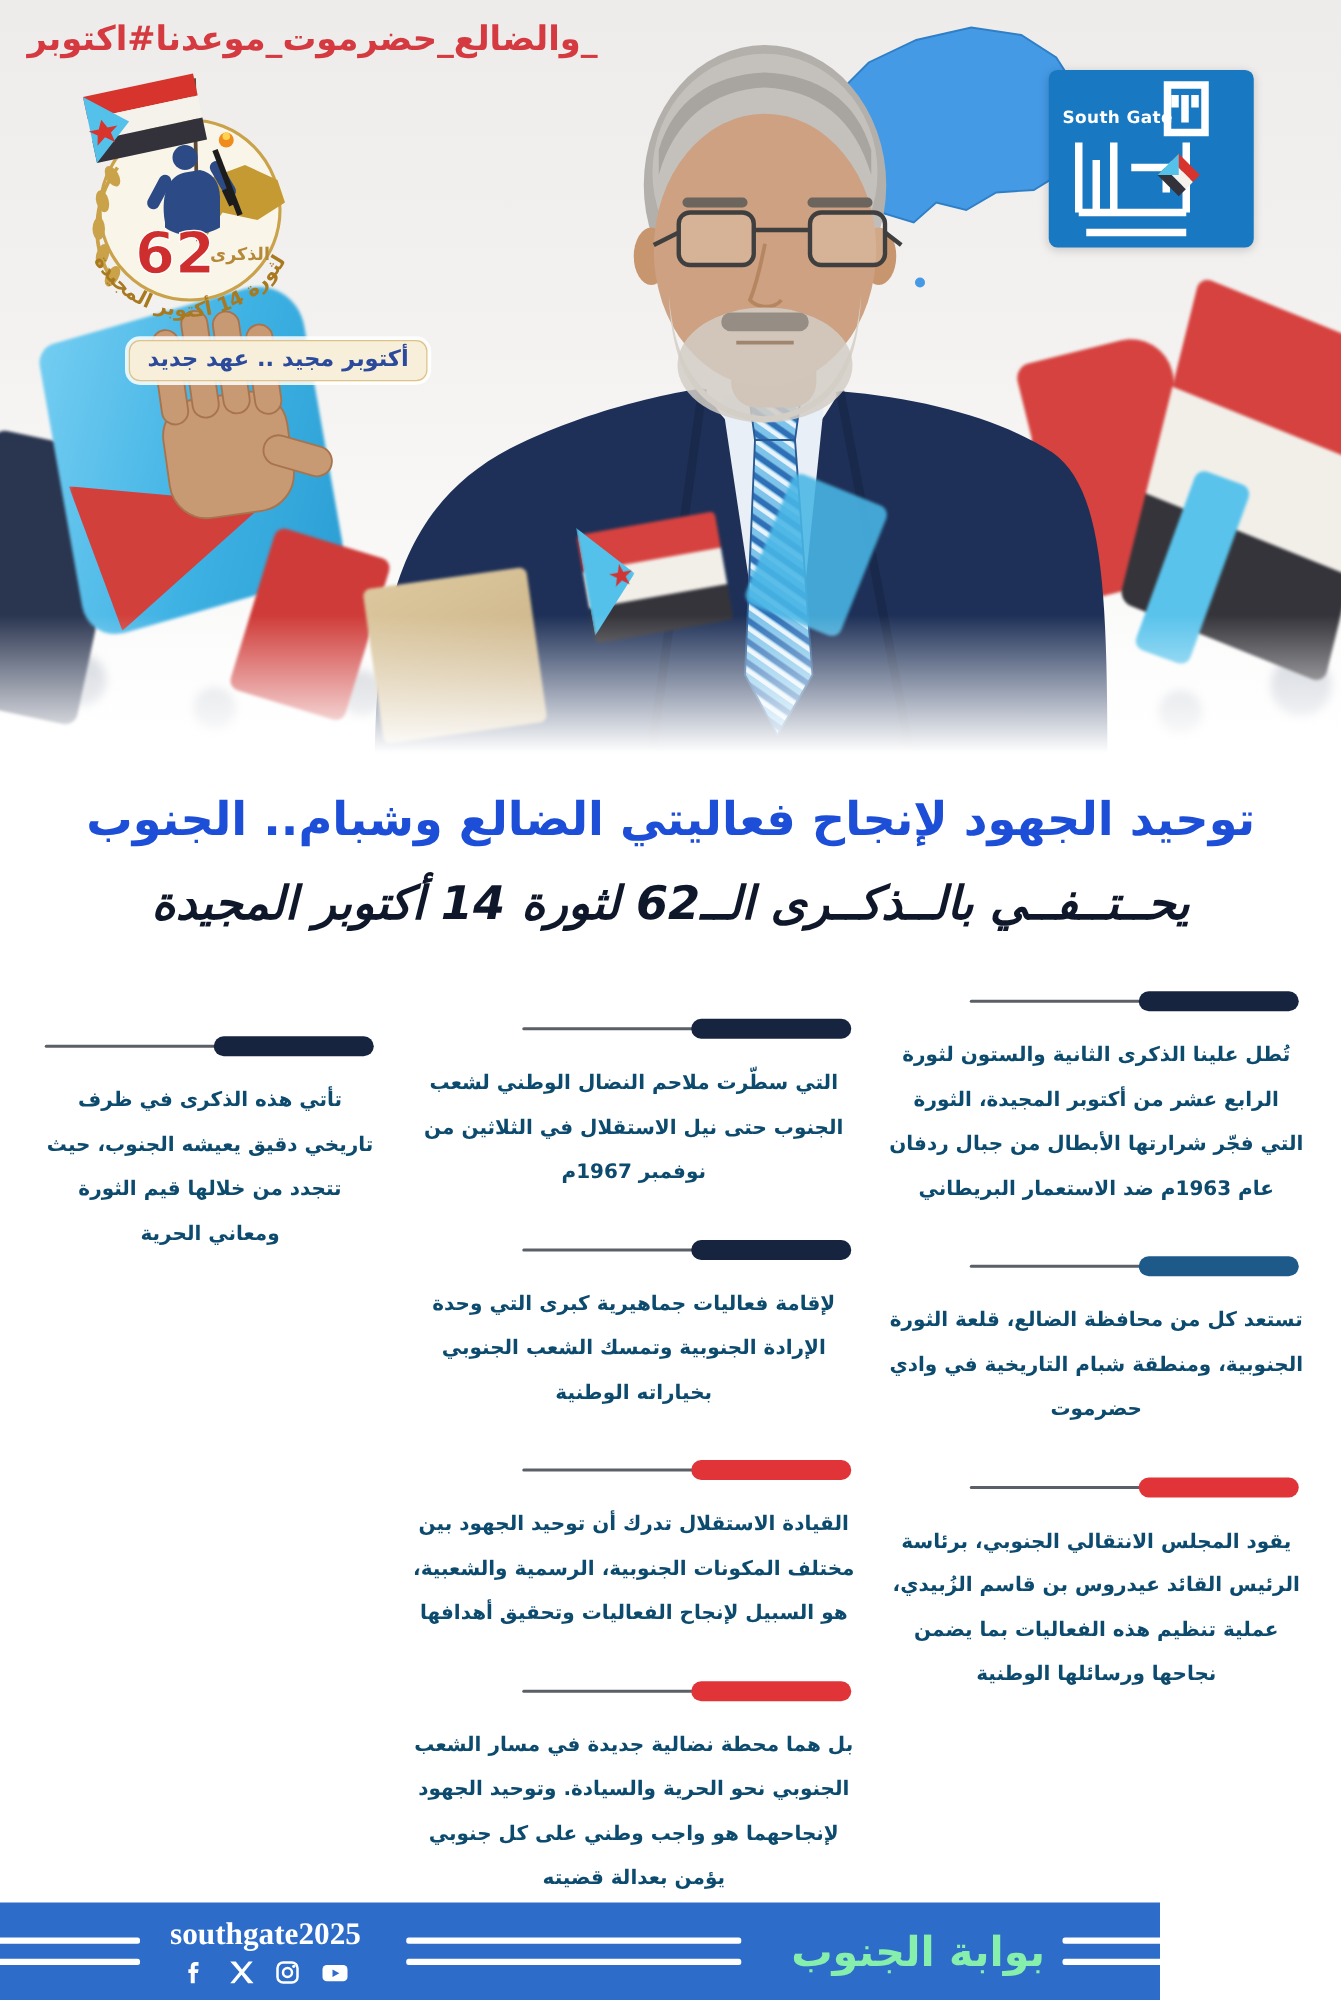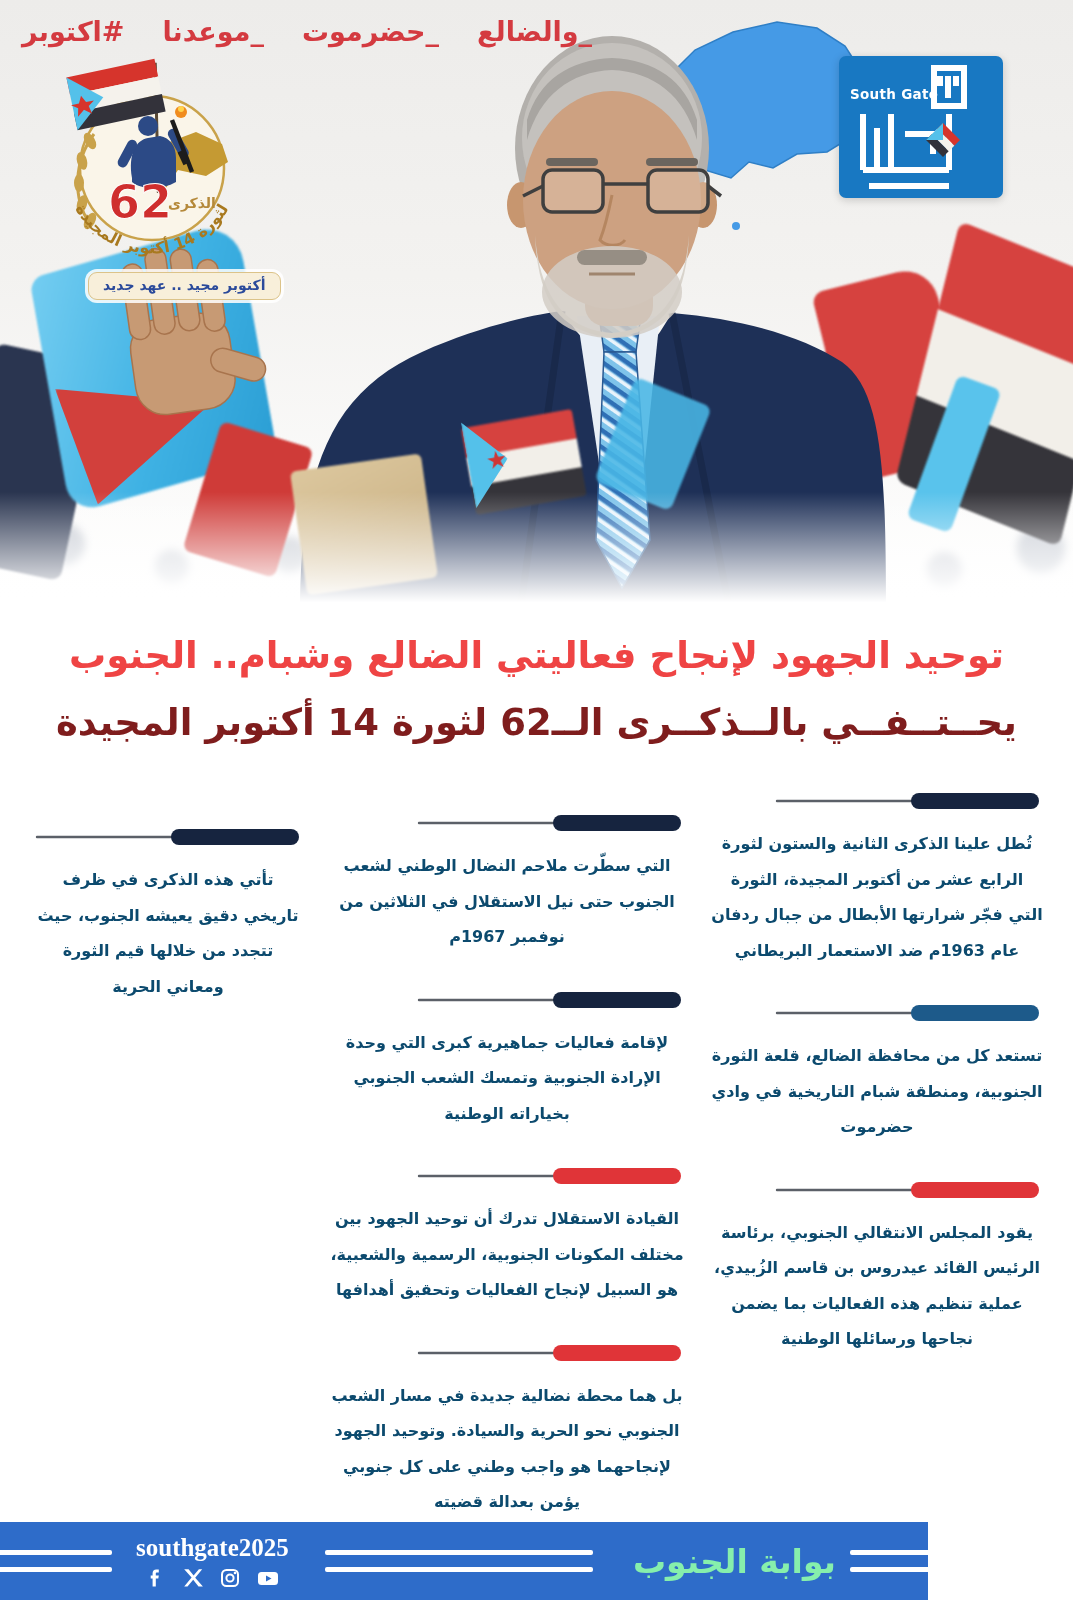--- a/index.html
+++ b/index.html
@@ -6,21 +6,21 @@
   .page{position:relative;width:1073px;height:1600px;margin:0 auto;background:#fff;overflow:hidden;
         font-family:"DejaVu Sans",sans-serif;}
 
   
   .hero{position:absolute;left:0;top:0;width:1073px;height:612px;
         background:linear-gradient(180deg,#edecea 0%,#f3f2f0 45%,#ffffff 100%);}
   .hero-fade{position:absolute;left:0;right:0;bottom:0;height:120px;z-index:30;
         background:linear-gradient(180deg,rgba(255,255,255,0) 0%,#ffffff 92%);}
 
   .hashtag{position:absolute;top:16px;left:22px;z-index:40;display:flex;direction:ltr;
-        font-weight:bold;font-size:27px;color:#d43a40;letter-spacing:.5px;white-space:nowrap;gap:38px;}
+        font-weight:bold;font-size:27px;color:#d43a40;letter-spacing:.5px;white-space:nowrap;}
   .hashtag span{unicode-bidi:isolate;}
 
   .yemen-map{position:absolute;left:545px;top:12px;z-index:5;}
 
   
   .crowd{position:absolute;left:0;right:0;bottom:0;height:150px;z-index:10;filter:blur(4px);opacity:.55;
     background:
       radial-gradient(circle 34px at 6% 55%,#9aa3b2 60%,transparent 61%),
       radial-gradient(circle 28px at 16% 70%,#aeb4c0 60%,transparent 61%),
       radial-gradient(circle 30px at 27% 62%,#98a0ae 60%,transparent 61%),
@@ -60,35 +60,35 @@
   .fl-red-right{right:118px;top:276px;width:122px;height:195px;z-index:19;background:#d6423f;
       transform:rotate(-14deg);border-radius:12px 34px 12px 22px;}
   .fl-cyan-right{right:96px;top:378px;width:46px;height:152px;z-index:21;background:#59c3ec;
       transform:rotate(20deg);border-radius:8px;}
   .fl-tric-far{right:180px;top:330px;width:90px;height:160px;z-index:18;
       background:linear-gradient(180deg,#cf4a48 0 40%,#efece6 40% 75%,#3a3940 75% 100%);
       transform:rotate(26deg);border-radius:8px;opacity:.9;}
 
   
   .ann-logo{position:absolute;left:44px;top:46px;width:210px;height:215px;z-index:40;}
-  .ann-badge{position:absolute;left:88px;top:272px;z-index:40;background:#f8efda;
+  .ann-badge{position:absolute;left:103px;top:272px;z-index:40;background:#f8efda;
       border:1.5px solid #dcc389;border-radius:9px;padding:4px 14px 6px;color:#2b4a9b;
-      font-weight:bold;font-size:14px;white-space:nowrap;direction:rtl;
+      font-weight:bold;font-size:18px;white-space:nowrap;direction:rtl;
       box-shadow:0 0 0 3px rgba(255,255,255,.85);}
 
   
   .sg-logo{position:absolute;right:70px;top:56px;width:164px;height:142px;z-index:40;
       background:#1878c2;border-radius:7px;box-shadow:0 2px 8px rgba(0,0,0,.18);}
   .sg-en{position:absolute;left:11px;top:30px;color:#fff;font-weight:bold;font-size:13.5px;letter-spacing:.3px;}
   .sg-mark{position:absolute;left:0;top:0;}
 
   
   .headline{position:absolute;left:0;top:612px;width:1073px;height:168px;text-align:center;direction:rtl;z-index:5;}
-  .hl1{display:block;margin:14px 36px 0;color:#ef4444;font-weight:bold;font-size:37px;line-height:1.6;}
-  .hl2{display:block;margin:8px 36px 0;color:#7f1d1d;font-weight:bold;font-size:37px;line-height:1.6;}
+  .hl1{display:block;margin:14px 36px 0;color:#1d4ed8;font-weight:bold;font-size:37px;line-height:1.6;}
+  .hl2{display:block;margin:8px 36px 0;color:#0f172a;font-weight:bold;font-size:37px;line-height:1.6;font-style:italic;}
 
   
   .body-grid{position:absolute;left:0;top:780px;width:1013px;padding:10px 30px 0;direction:rtl;
       display:grid;grid-template-columns:332px 356px 270px;column-gap:26px;}
   .col{display:flex;flex-direction:column;}
   .col-middle{margin-top:22px;}
   .col-left{margin-top:36px;}
   .para{margin-bottom:34px;}
   .pen-row{text-align:right;margin-bottom:12px;height:24px;}
   .pen line{stroke:#5b6068;stroke-width:2.4;stroke-linecap:round;}

